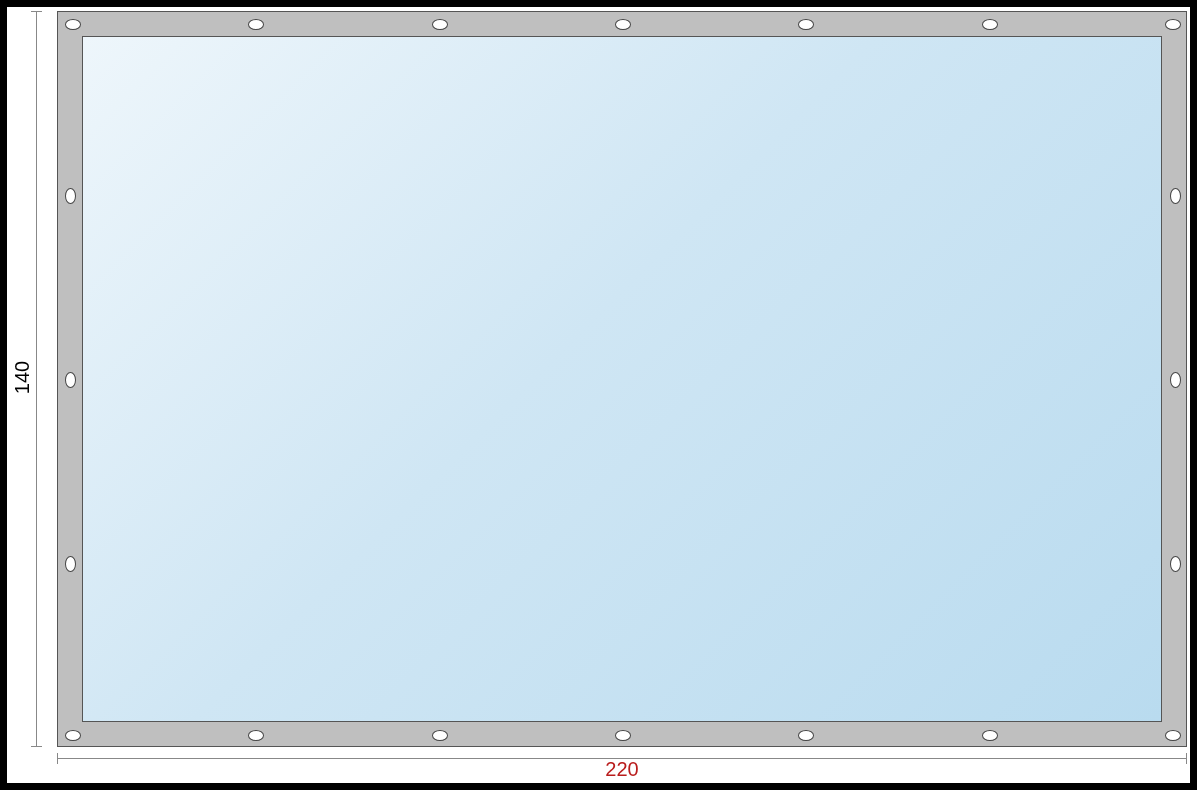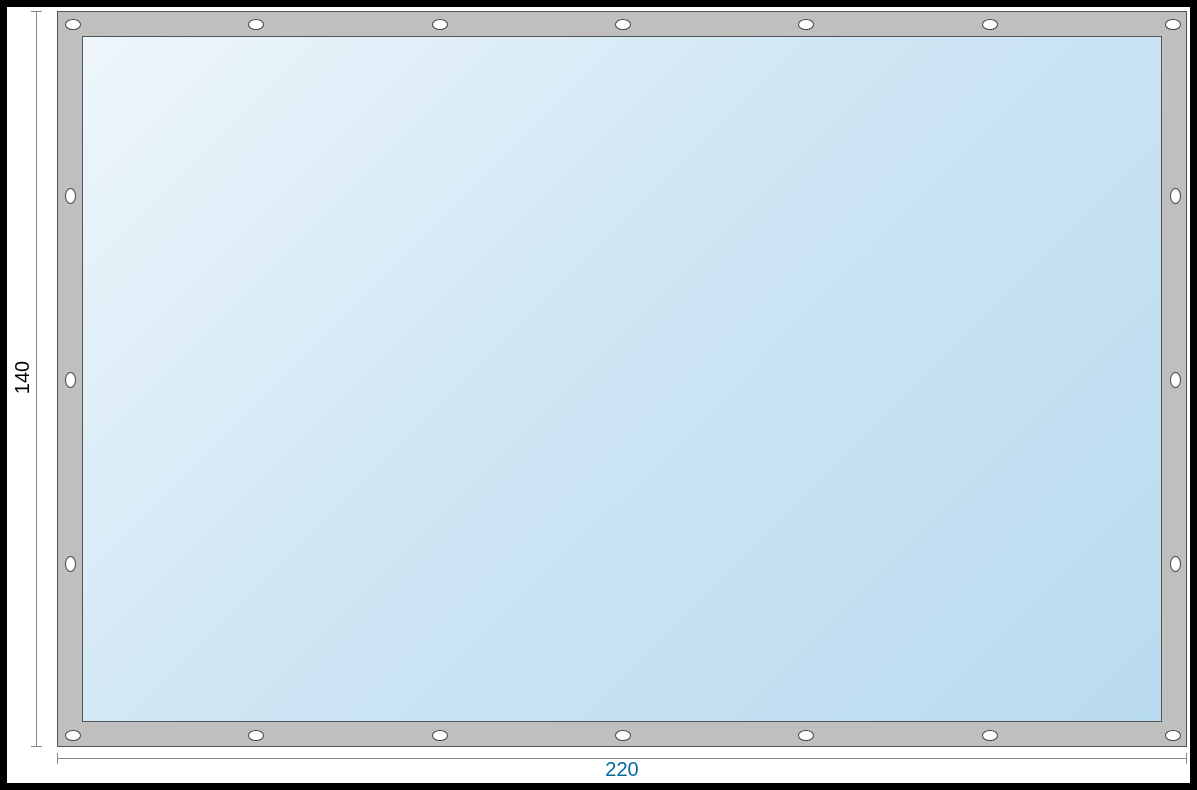--- a/index.html
+++ b/index.html
@@ -2,21 +2,21 @@
 <html><head>
 <meta charset="utf-8">
 <style>
   html,body{margin:0;padding:0;width:1197px;height:790px;background:#000;font-family:Arial,Helvetica,sans-serif;}
   .frame{position:absolute;left:0;top:0;width:1197px;height:790px;background:#000;}
   
   .panel{position:absolute;left:7px;top:7px;width:1183px;height:776px;background:#fff;}
   
   .dim-v{position:absolute;left:6px;top:0;width:20px;height:740px;display:flex;align-items:center;justify-content:center;}
   .dim-v span{transform:rotate(-90deg);font-size:20px;color:#000;white-space:nowrap;}
-  .dim-h{position:absolute;left:50px;bottom:0;width:1130px;height:28px;display:flex;align-items:center;justify-content:center;font-size:20px;color:#0369a1;}
+  .dim-h{position:absolute;left:50px;bottom:0;width:1130px;height:28px;display:flex;align-items:center;justify-content:center;font-size:20px;color:#b91c1c;}
   
   .guide-v{position:absolute;left:29px;top:4px;width:1px;height:736px;background:#888;}
   .guide-v::before,.guide-v::after{content:"";position:absolute;left:-5px;width:11px;height:1px;background:#888;}
   .guide-v::before{top:0;}
   .guide-v::after{bottom:0;}
   .guide-h{position:absolute;left:50px;bottom:24px;width:1130px;height:1px;background:#888;}
   .guide-h::before,.guide-h::after{content:"";position:absolute;top:-5px;width:1px;height:11px;background:#888;}
   .guide-h::before{left:0;}
   .guide-h::after{right:0;}
   

